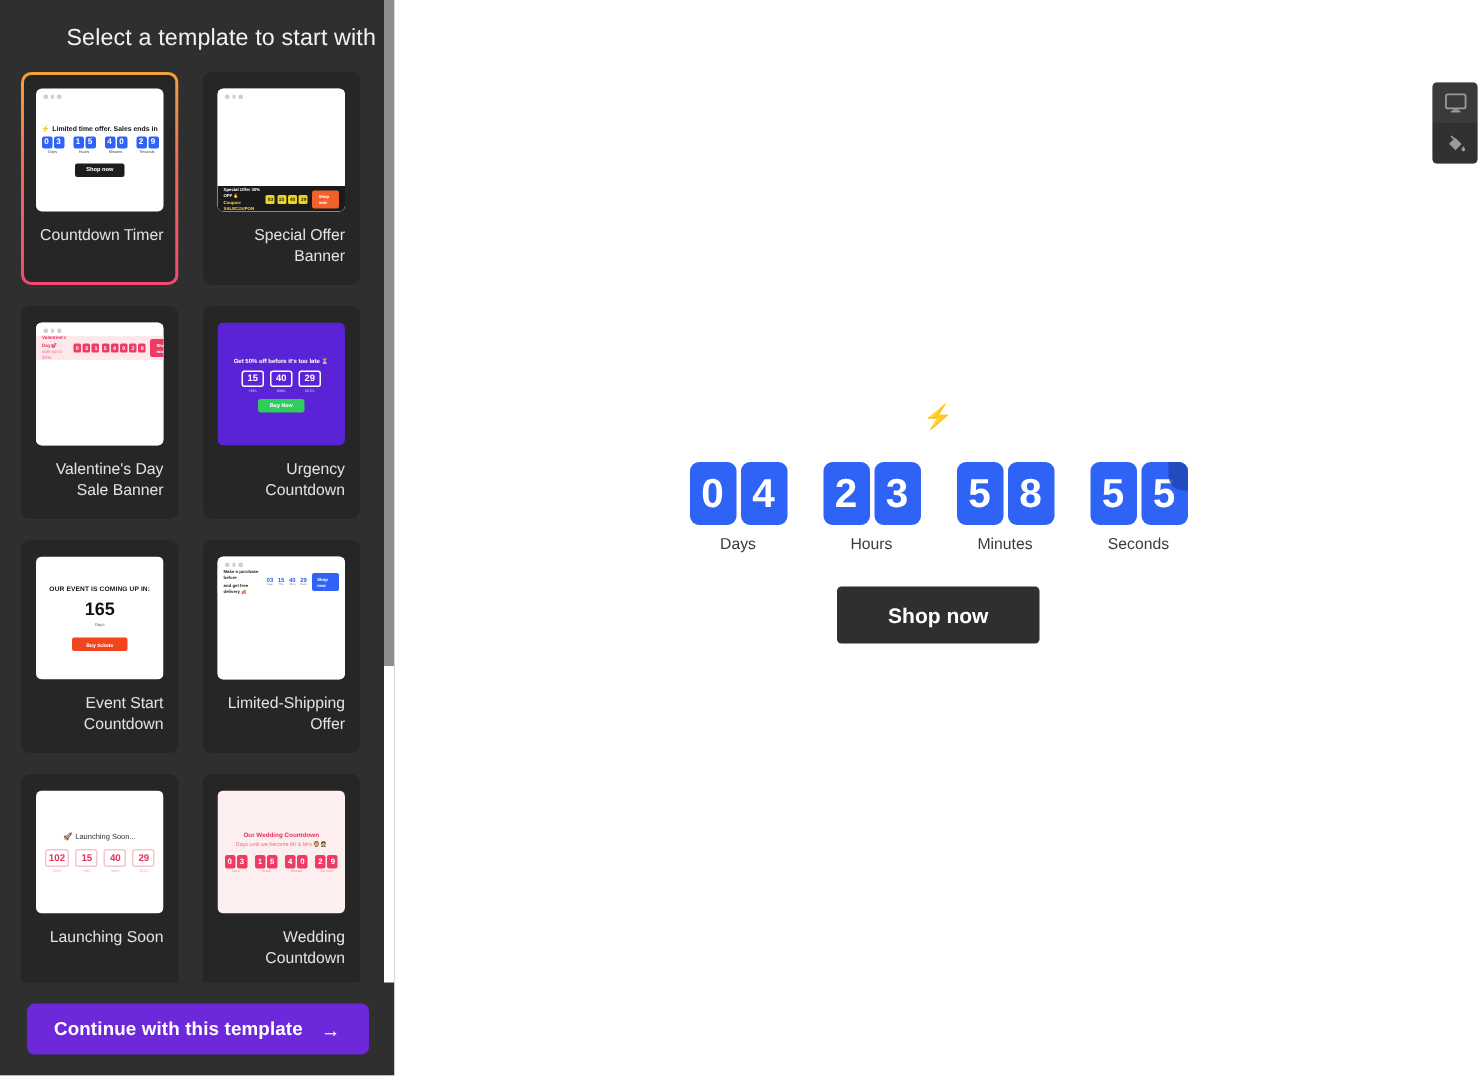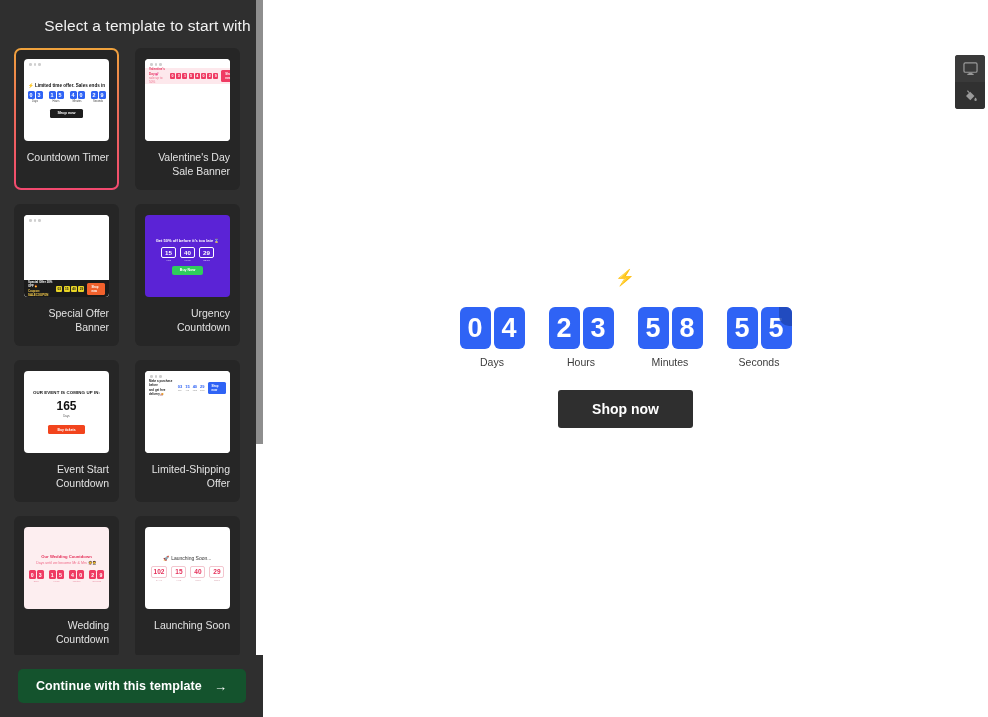--- a/index.html
+++ b/index.html
@@ -175,21 +175,21 @@
 
   
   .sidebar-footer {
     position:absolute; bottom:0; left:0;
     width:263px; height:62px;
     background:#2f2f2f;
     display:flex; align-items:center; justify-content:center;
   }
   .continue-btn {
     width:228px; height:34px;
-    background:#14532d;
+    background:#6d28d9;
     color:#ffffff;
     border:none; border-radius:5px;
     font-size:12.5px; font-weight:700;
     font-family:"Liberation Sans", sans-serif;
     display:flex; align-items:center; justify-content:center;
     gap:12px; cursor:pointer;
     letter-spacing:.1px;
   }
   .continue-btn .arrow { font-size:13px; font-weight:400; }
 
@@ -312,20 +312,42 @@
                     <span class="t1-lbl">Seconds</span>
                   </div>
                 </div>
                 <div class="t1-btn">Shop now</div>
               </div>
             </div>
             <div class="tpl-label">Countdown Timer</div>
           </div>
           <div class="tpl-card">
             <div class="thumb">
+              <div class="t3">
+                <span class="dots">
+                  <i></i>
+                  <i></i>
+                  <i></i>
+                </span>
+                <div class="t3-bar">
+                  <div class="t3-txt"><span>Special Offer 30% OFF 🔥</span><br><span class="c">Coupon: SALECOUPON</span></div>
+                  <div class="t3-digits">
+                    <span class="t3-d">03</span>
+                    <span class="t3-d">15</span>
+                    <span class="t3-d">40</span>
+                    <span class="t3-d">29</span>
+                  </div>
+                  <div class="t3-btn">Shop now</div>
+                </div>
+              </div>
+            </div>
+            <div class="tpl-label">Special Offer Banner</div>
+          </div>
+          <div class="tpl-card">
+            <div class="thumb">
               <div class="t2">
                 <span class="dots">
                   <i></i>
                   <i></i>
                   <i></i>
                 </span>
                 <div class="t2-bar">
                   <div class="t2-txt"><span>Valentine's Day 💕</span><br><span class="sub">sale up to 50%</span></div>
                   <div class="t2-digits">
                     <span class="t2-d">0</span>
@@ -335,42 +357,20 @@
                     <span class="t2-d">4</span>
                     <span class="t2-d">0</span>
                     <span class="t2-d">2</span>
                     <span class="t2-d">9</span>
                   </div>
                   <div class="t2-btn">Shop now</div>
                 </div>
               </div>
             </div>
             <div class="tpl-label">Valentine's Day Sale Banner</div>
-          </div>
-          <div class="tpl-card">
-            <div class="thumb">
-              <div class="t3">
-                <span class="dots">
-                  <i></i>
-                  <i></i>
-                  <i></i>
-                </span>
-                <div class="t3-bar">
-                  <div class="t3-txt"><span>Special Offer 30% OFF 🔥</span><br><span class="c">Coupon: SALECOUPON</span></div>
-                  <div class="t3-digits">
-                    <span class="t3-d">03</span>
-                    <span class="t3-d">15</span>
-                    <span class="t3-d">40</span>
-                    <span class="t3-d">29</span>
-                  </div>
-                  <div class="t3-btn">Shop now</div>
-                </div>
-              </div>
-            </div>
-            <div class="tpl-label">Special Offer Banner</div>
           </div>
           <div class="tpl-card">
             <div class="thumb">
               <div class="t4">
                 <div class="t4-head">Get 50% off before it's too late ⌛</div>
                 <div class="t4-row">
                   <div class="t4-unit">
                     <span class="t4-box">15</span>
                     <span class="t4-lbl">HRS</span>
                   </div>
@@ -428,20 +428,46 @@
                     </span>
                   </div>
                   <div class="t6-btn">Shop now</div>
                 </div>
               </div>
             </div>
             <div class="tpl-label">Limited-Shipping Offer</div>
           </div>
           <div class="tpl-card">
             <div class="thumb">
+              <div class="t8">
+                <div class="t8-head">🚀 Launching Soon...</div>
+                <div class="t8-row">
+                  <div class="t8-unit">
+                    <span class="t8-box">102</span>
+                    <span class="t8-l">DAYS</span>
+                  </div>
+                  <div class="t8-unit">
+                    <span class="t8-box">15</span>
+                    <span class="t8-l">HRS</span>
+                  </div>
+                  <div class="t8-unit">
+                    <span class="t8-box">40</span>
+                    <span class="t8-l">MINS</span>
+                  </div>
+                  <div class="t8-unit">
+                    <span class="t8-box">29</span>
+                    <span class="t8-l">SECS</span>
+                  </div>
+                </div>
+              </div>
+            </div>
+            <div class="tpl-label">Launching Soon</div>
+          </div>
+          <div class="tpl-card">
+            <div class="thumb">
               <div class="t7">
                 <div class="t7-h1">Our Wedding Countdown</div>
                 <div class="t7-h2">Days until we become Mr &amp; Mrs 👰🤵</div>
                 <div class="t7-row">
                   <div class="t7-unit">
                     <div class="t7-digits">
                       <span class="t7-d">0</span>
                       <span class="t7-d">3</span>
                     </div>
                     <span class="t7-l">Days</span>
@@ -464,46 +490,20 @@
                     <div class="t7-digits">
                       <span class="t7-d">2</span>
                       <span class="t7-d">9</span>
                     </div>
                     <span class="t7-l">Seconds</span>
                   </div>
                 </div>
               </div>
             </div>
             <div class="tpl-label">Wedding Countdown</div>
-          </div>
-          <div class="tpl-card">
-            <div class="thumb">
-              <div class="t8">
-                <div class="t8-head">🚀 Launching Soon...</div>
-                <div class="t8-row">
-                  <div class="t8-unit">
-                    <span class="t8-box">102</span>
-                    <span class="t8-l">DAYS</span>
-                  </div>
-                  <div class="t8-unit">
-                    <span class="t8-box">15</span>
-                    <span class="t8-l">HRS</span>
-                  </div>
-                  <div class="t8-unit">
-                    <span class="t8-box">40</span>
-                    <span class="t8-l">MINS</span>
-                  </div>
-                  <div class="t8-unit">
-                    <span class="t8-box">29</span>
-                    <span class="t8-l">SECS</span>
-                  </div>
-                </div>
-              </div>
-            </div>
-            <div class="tpl-label">Launching Soon</div>
           </div>
         </div>
     </div>
 
     <div class="sb-track">
       <div class="sb-thumb"></div>
     </div>
 
     <div class="sidebar-footer">
       <button class="continue-btn">

